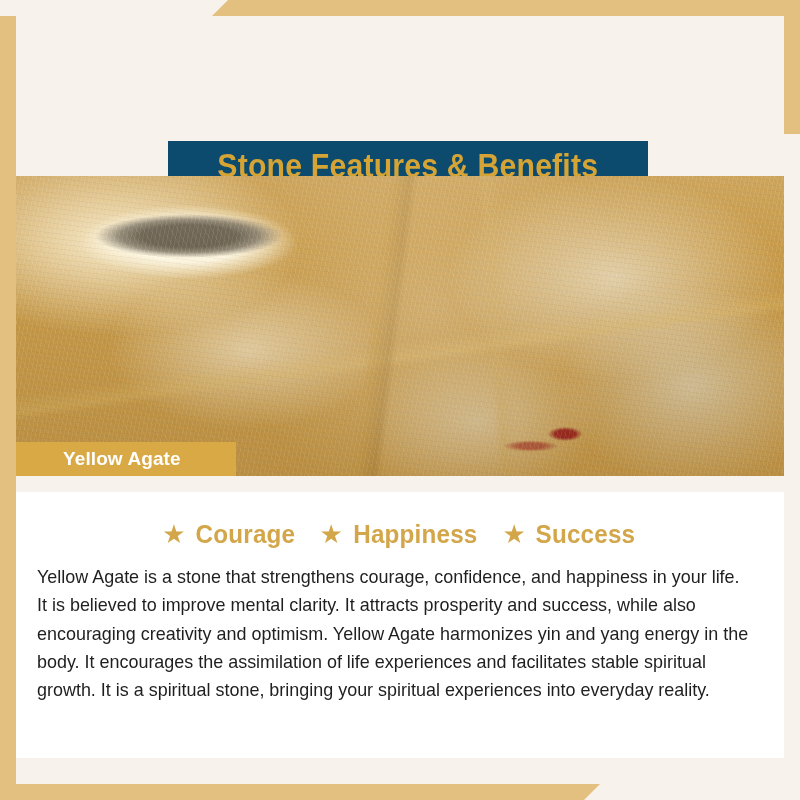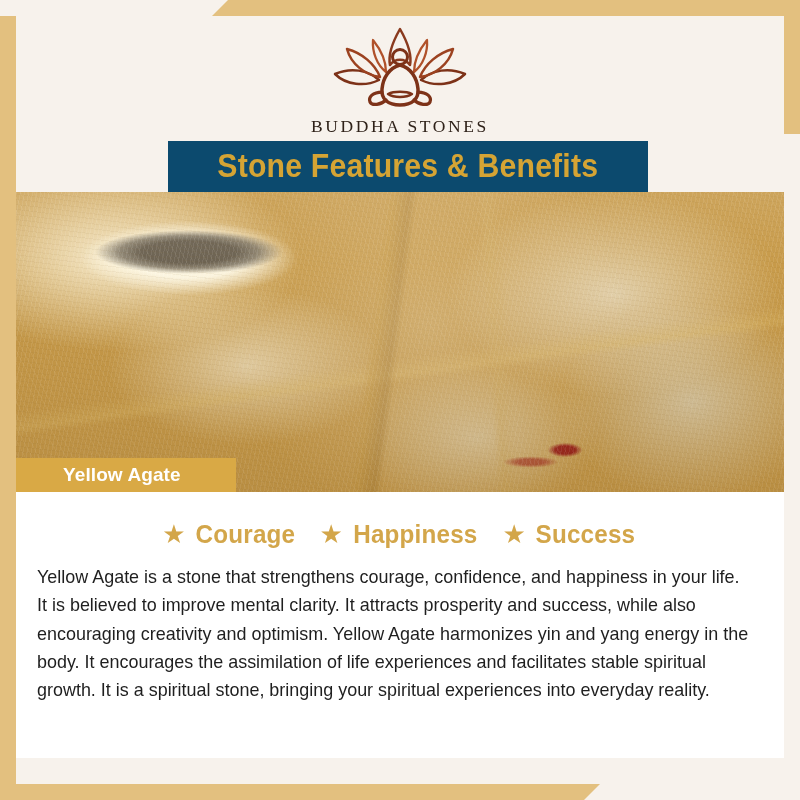--- a/index.html
+++ b/index.html
@@ -110,21 +110,21 @@
     color: #d5a434;
     letter-spacing: 0.2px;
     transform: scaleX(0.93);
     white-space: nowrap;
   }
 
   
   .stone-photo {
     position: absolute;
     left: 0;
-    top: 176px;
+    top: 160px;
     width: 768px;
     height: 300px;
     overflow: hidden;
     background: #c79a49;
   }
   .stone-layer {
     position: absolute;
     inset: 0;
   }
   .l-base {
@@ -267,51 +267,20 @@
 
 <div id="poster">
 
   <div class="band-top"></div>
   <div class="band-bottom"></div>
   <div class="band-left"></div>
   <div class="band-right"></div>
 
   <div class="page">
 
-    <div class="logo-block">
-      <svg class="logo-mark" viewBox="0 0 300 184">
-        <g fill="none" stroke-linecap="round" stroke-linejoin="round">
-
-          <path d="M20 104 C 52 90, 86 96, 108 116 C 80 130, 42 126, 20 104 Z" fill="none" stroke="#7d3218" stroke-width="5"></path>
-
-          <path d="M280 104 C 248 90, 214 96, 192 116 C 220 130, 258 126, 280 104 Z" fill="none" stroke="#7d3218" stroke-width="5"></path>
-
-          <path d="M44 54 C 74 62, 100 84, 110 110 C 80 106, 52 84, 44 54 Z" fill="none" stroke="#9c4220" stroke-width="5"></path>
-
-          <path d="M256 54 C 226 62, 200 84, 190 110 C 220 106, 248 84, 256 54 Z" fill="none" stroke="#9c4220" stroke-width="5"></path>
-
-          <path d="M96 36 C 112 56, 122 80, 122 100 C 104 86, 94 60, 96 36 Z" fill="none" stroke="#b0512a" stroke-width="4.5"></path>
-
-          <path d="M204 36 C 188 56, 178 80, 178 100 C 196 86, 206 60, 204 36 Z" fill="none" stroke="#b0512a" stroke-width="4.5"></path>
-
-          <path d="M150 14 C 166 42, 174 66, 170 86 C 160 72, 140 72, 130 86 C 126 66, 134 42, 150 14 Z" fill="none" stroke="#8a3a1e" stroke-width="5"></path>
-
-          <circle cx="150" cy="70" r="15" fill="none" stroke="#7d3218" stroke-width="6"></circle>
-
-          <path d="M150 86 C 128 92, 116 112, 114 134 C 112 154, 126 166, 150 166
-                   C 174 166, 188 154, 186 134 C 184 112, 172 92, 150 86 Z" fill="none" stroke="#7d3218" stroke-width="7"></path>
-
-          <path d="M114 140 C 96 140, 86 150, 90 160 C 94 168, 112 166, 122 156" fill="none" stroke="#7d3218" stroke-width="6.5"></path>
-          <path d="M186 140 C 204 140, 214 150, 210 160 C 206 168, 188 166, 178 156" fill="none" stroke="#7d3218" stroke-width="6.5"></path>
-
-          <path d="M126 144 C 138 138, 162 138, 174 144 C 162 152, 138 152, 126 144 Z" fill="none" stroke="#7d3218" stroke-width="5"></path>
-        </g>
-      </svg>
-      <span class="logo-word">BUDDHA STONES</span>
-    </div>
 
     <div class="title-banner">
       <span class="title-text">Stone Features &amp; Benefits</span>
     </div>
 
     <div class="stone-photo">
       <div class="stone-layer l-base"></div>
       <div class="stone-layer l-base2"></div>
       <div class="stone-layer l-1"></div>
       <div class="stone-layer l-2"></div>

